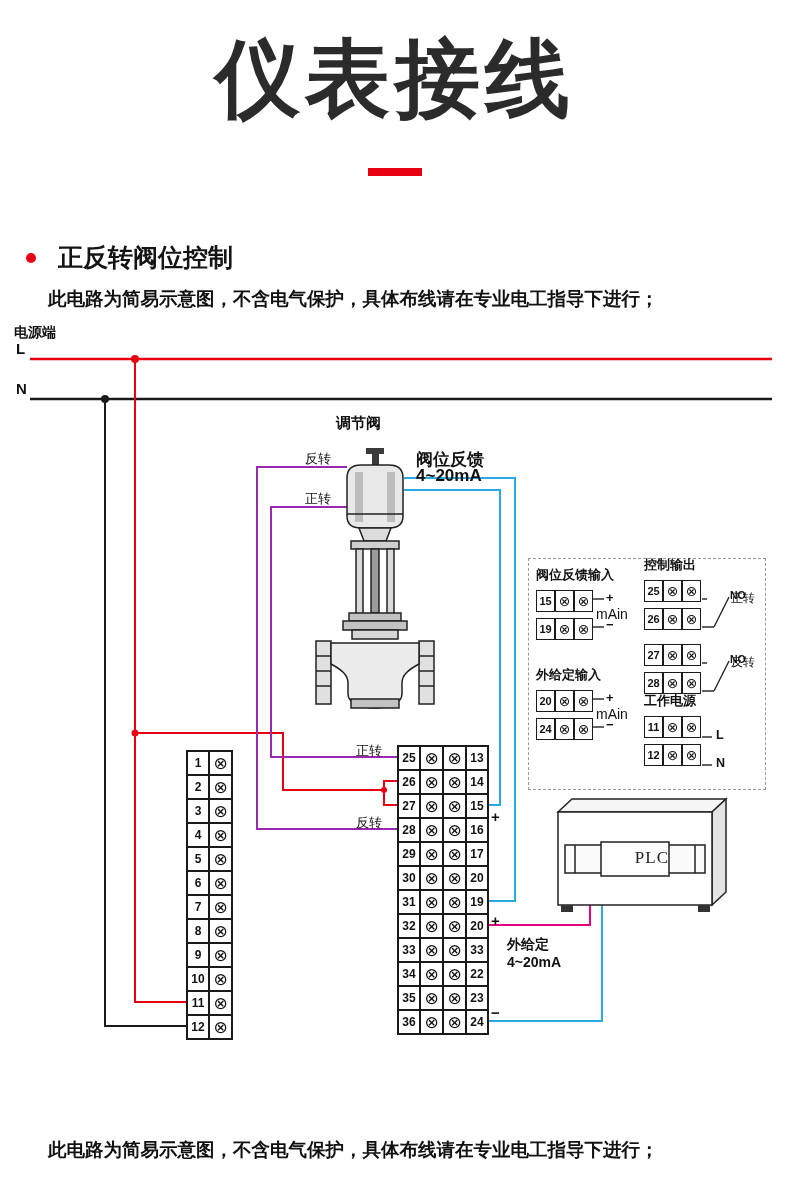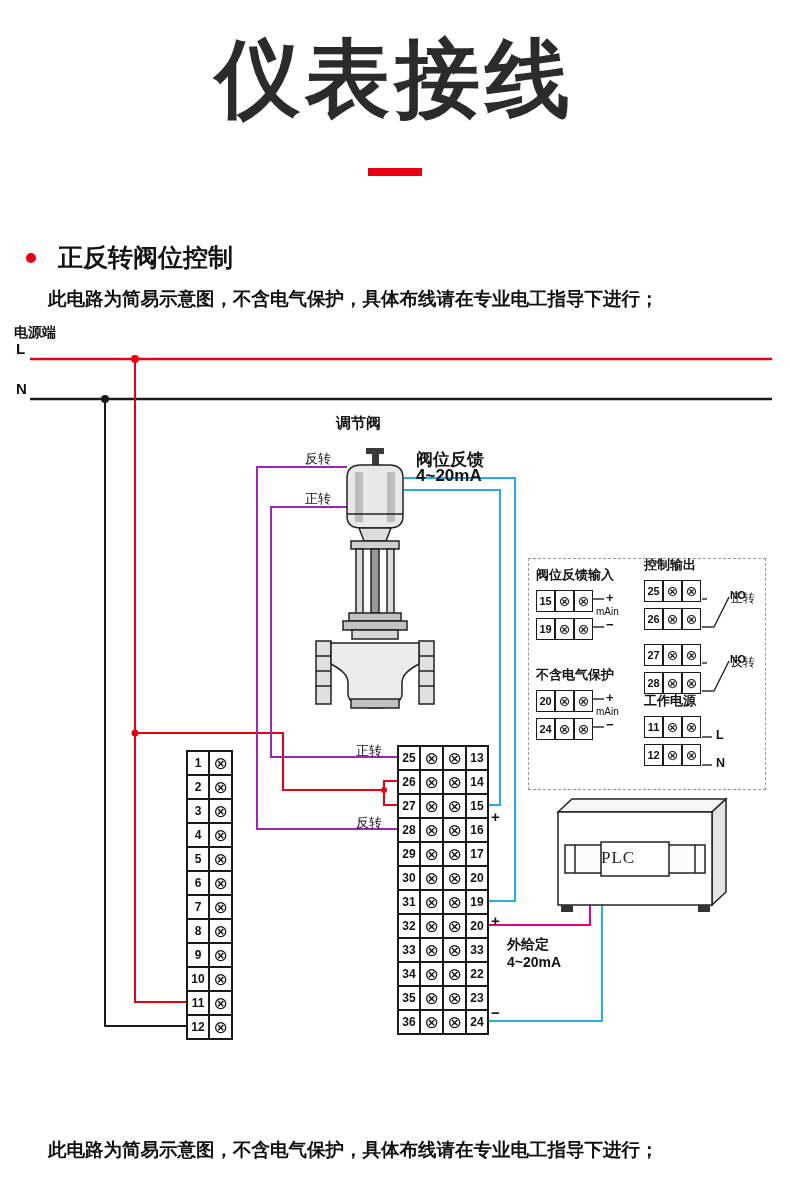--- a/index.html
+++ b/index.html
@@ -35,26 +35,26 @@
   
   .legend-box { border:1px dashed #999; background:transparent; }
   .lg { z-index:3; }
   .lg-title { font-size:13px; font-weight:600; margin-bottom:6px; }
   .lg .tcell { height:22px; }
   .lg .tnum  { width:19px; font-size:11px; }
   .lg .tscrew{ width:19px; font-size:14px; }
   .lg .trow  { margin-bottom:6px; }
   .lg-spacer { height:8px; }
   .ls { font-size:13px; font-weight:600; }
-  .ls-small { font-size:10px; font-weight:400; }
+  .ls-small { font-size:14px; font-weight:400; }
   .ls-no { font-size:10.5px; font-weight:600;padding-left:29px; }
   .ls-fn { font-size:12px; }
   .ls-ln { font-size:12.5px; font-weight:700; }
 
-  .plc-label { width:68px; text-align:left; font-family:"Liberation Serif","DejaVu Serif",serif;
+  .plc-label { width:68px; text-align:right; font-family:"Liberation Serif","DejaVu Serif",serif;
                font-size:17px; color:#222; letter-spacing:1px; }
 
   
   .w-red { stroke:var(--wire-red,#e60012); }
   .w-blk { stroke:var(--wire-black,#1a1a1a); }
   .w-pur { stroke:var(--wire-purple,#9c27b0); }
   .w-cyn { stroke:var(--wire-cyan,#29abe2); }
   .w-mag { stroke:var(--wire-magenta,#e5007f); }
   .f-red { fill:var(--wire-red,#e60012); }
   .f-blk { fill:var(--wire-black,#1a1a1a); }
@@ -332,21 +332,21 @@
           <span class="tcell tscrew">⊗</span>
         </div>
         <div class="trow">
           <span class="tcell tnum">28</span>
           <span class="tcell tscrew">⊗</span>
           <span class="tcell tscrew">⊗</span>
         </div>
       </div>
   </div>
   <div class="ov lg" style="left:536px;top:666px">
-    <div class="lg-title">不含电气保护</div>
+    <div class="lg-title">外给定输入</div>
     <div class="lg-rows">
         <div class="trow">
           <span class="tcell tnum">20</span>
           <span class="tcell tscrew">⊗</span>
           <span class="tcell tscrew">⊗</span>
         </div>
         <div class="trow">
           <span class="tcell tnum">24</span>
           <span class="tcell tscrew">⊗</span>
           <span class="tcell tscrew">⊗</span>

